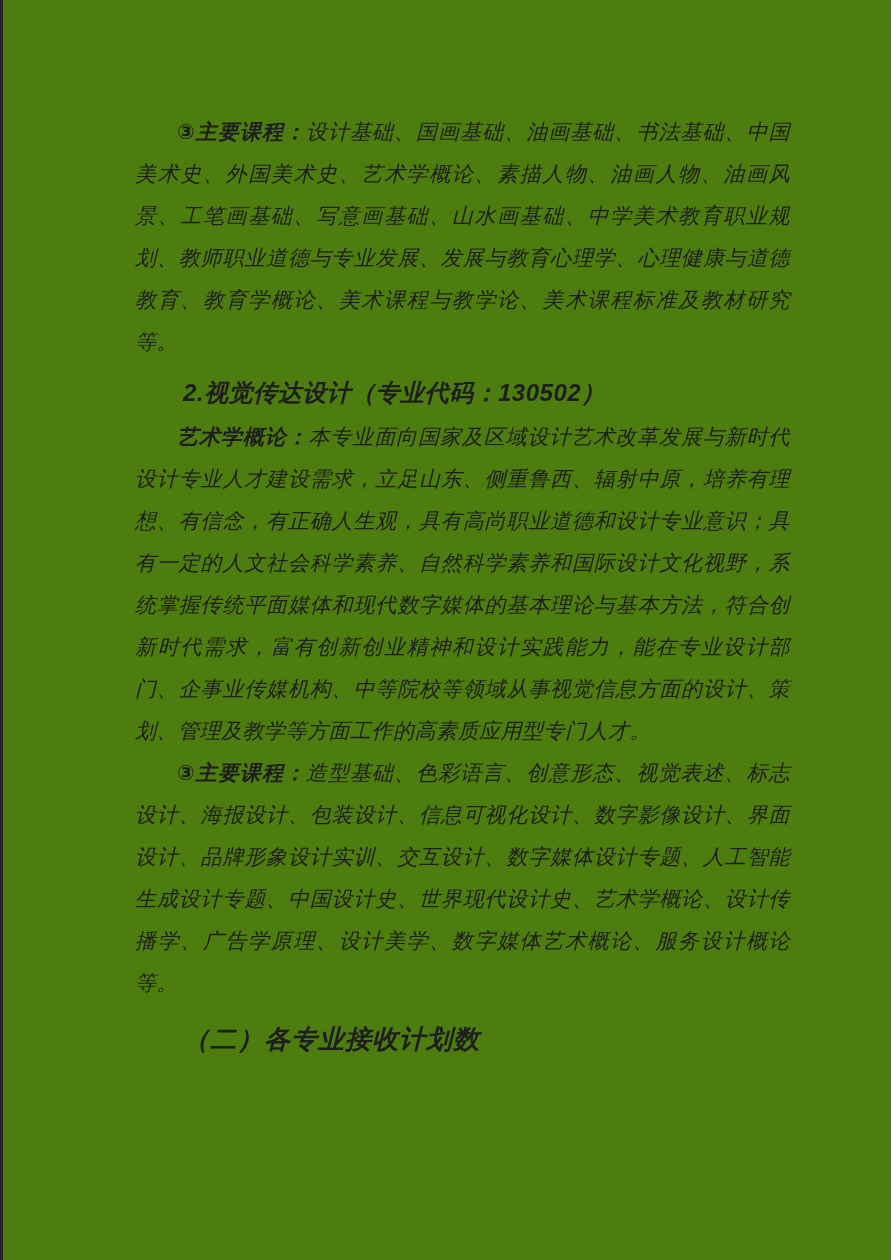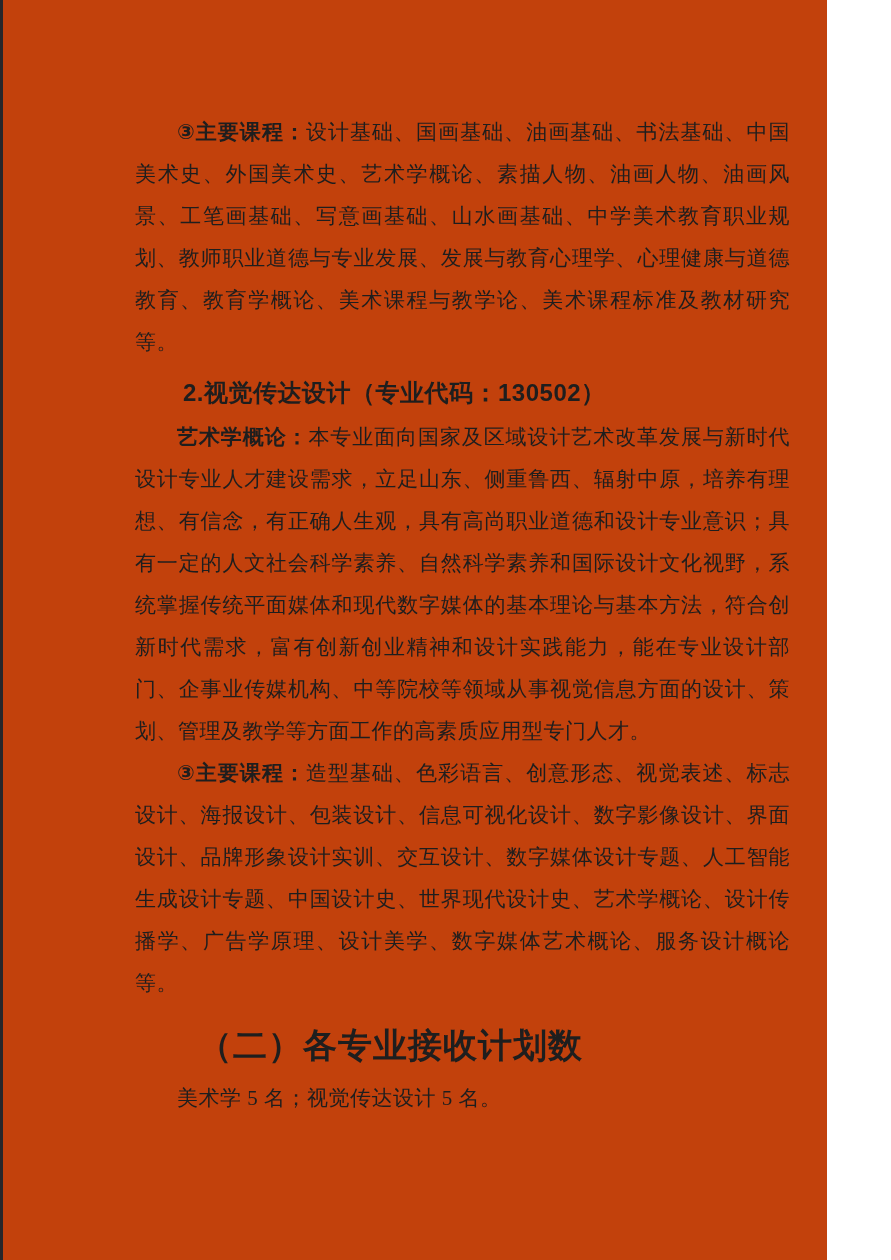--- a/index.html
+++ b/index.html
@@ -2,26 +2,27 @@
 <html lang="zh"><head>
 <meta charset="utf-8">
 <style>
   html, body {
     margin: 0;
     padding: 0;
     background: #ffffff;
   }
   .page {
     position: relative;
-    width: 827px;
+    width: 891px;
     height: 1260px;
-    background: #c2410c;
+    background: #4d7c0f;
     overflow: hidden;
     color: #1e1e1e;
     font-family: "Liberation Serif", "DejaVu Serif", serif;
+    font-style: italic;
   }
   .edge-line {
     position: absolute;
     left: 0;
     top: 0;
     width: 3px;
     height: 100%;
     background: #26262a;
   }
   .content {
@@ -48,24 +49,24 @@
     font-size: 24px;
     line-height: 42px;
     text-indent: 2em;
     margin-top: 9px;
     letter-spacing: 0.5px;
   }
   .par-goal   { margin-top: 2px; }
   .par-subj   { margin-top: 8px; }
   .par-course { margin-top: 0; }
   .h-section {
-    font-size: 34px;
+    font-size: 26px;
     line-height: 46px;
     text-indent: 1.85em;
-    margin-top: 18px;
+    margin-top: 12px;
     letter-spacing: 1px;
   }
   .single-line {
     font-size: 21px;
     line-height: 42px;
     text-indent: 2em;
     letter-spacing: 0.5px;
   }
   .q1 { margin-top: 9px; }
   .q2 { margin-top: 2px; }
@@ -82,17 +83,16 @@
 
     <p class="h-major hei">2.视觉传达设计（专业代码：130502）</p>
 
     <p class="body-par par-goal"><span class="hei">艺术学概论：</span><span>本专业面向国家及区域设计艺术改革发展与新时代设计专业人才建设需求，立足山东、侧重鲁西、辐射中原，培养有理想、有信念，有正确人生观，具有高尚职业道德和设计专业意识；具有一定的人文社会科学素养、自然科学素养和国际设计文化视野，系统掌握传统平面媒体和现代数字媒体的基本理论与基本方法，符合创新时代需求，富有创新创业精神和设计实践能力，能在专业设计部门、企事业传媒机构、中等院校等领域从事视觉信息方面的设计、策划、管理及教学等方面工作的高素质应用型专门人才。</span></p>
 
 
     <p class="body-par par-course"><span class="hei">③主要课程：</span><span>造型基础、色彩语言、创意形态、视觉表述、标志设计、海报设计、包装设计、信息可视化设计、数字影像设计、界面设计、品牌形象设计实训、交互设计、数字媒体设计专题、人工智能生成设计专题、中国设计史、世界现代设计史、艺术学概论、设计传播学、广告学原理、设计美学、数字媒体艺术概论、服务设计概论等。</span></p>
 
     <p class="h-section hei">（二）各专业接收计划数</p>
 
-    <p class="single-line q1">美术学 5 名；视觉传达设计 5 名。</p>
 
 
   </div>
 </div>
 
 </body></html>

